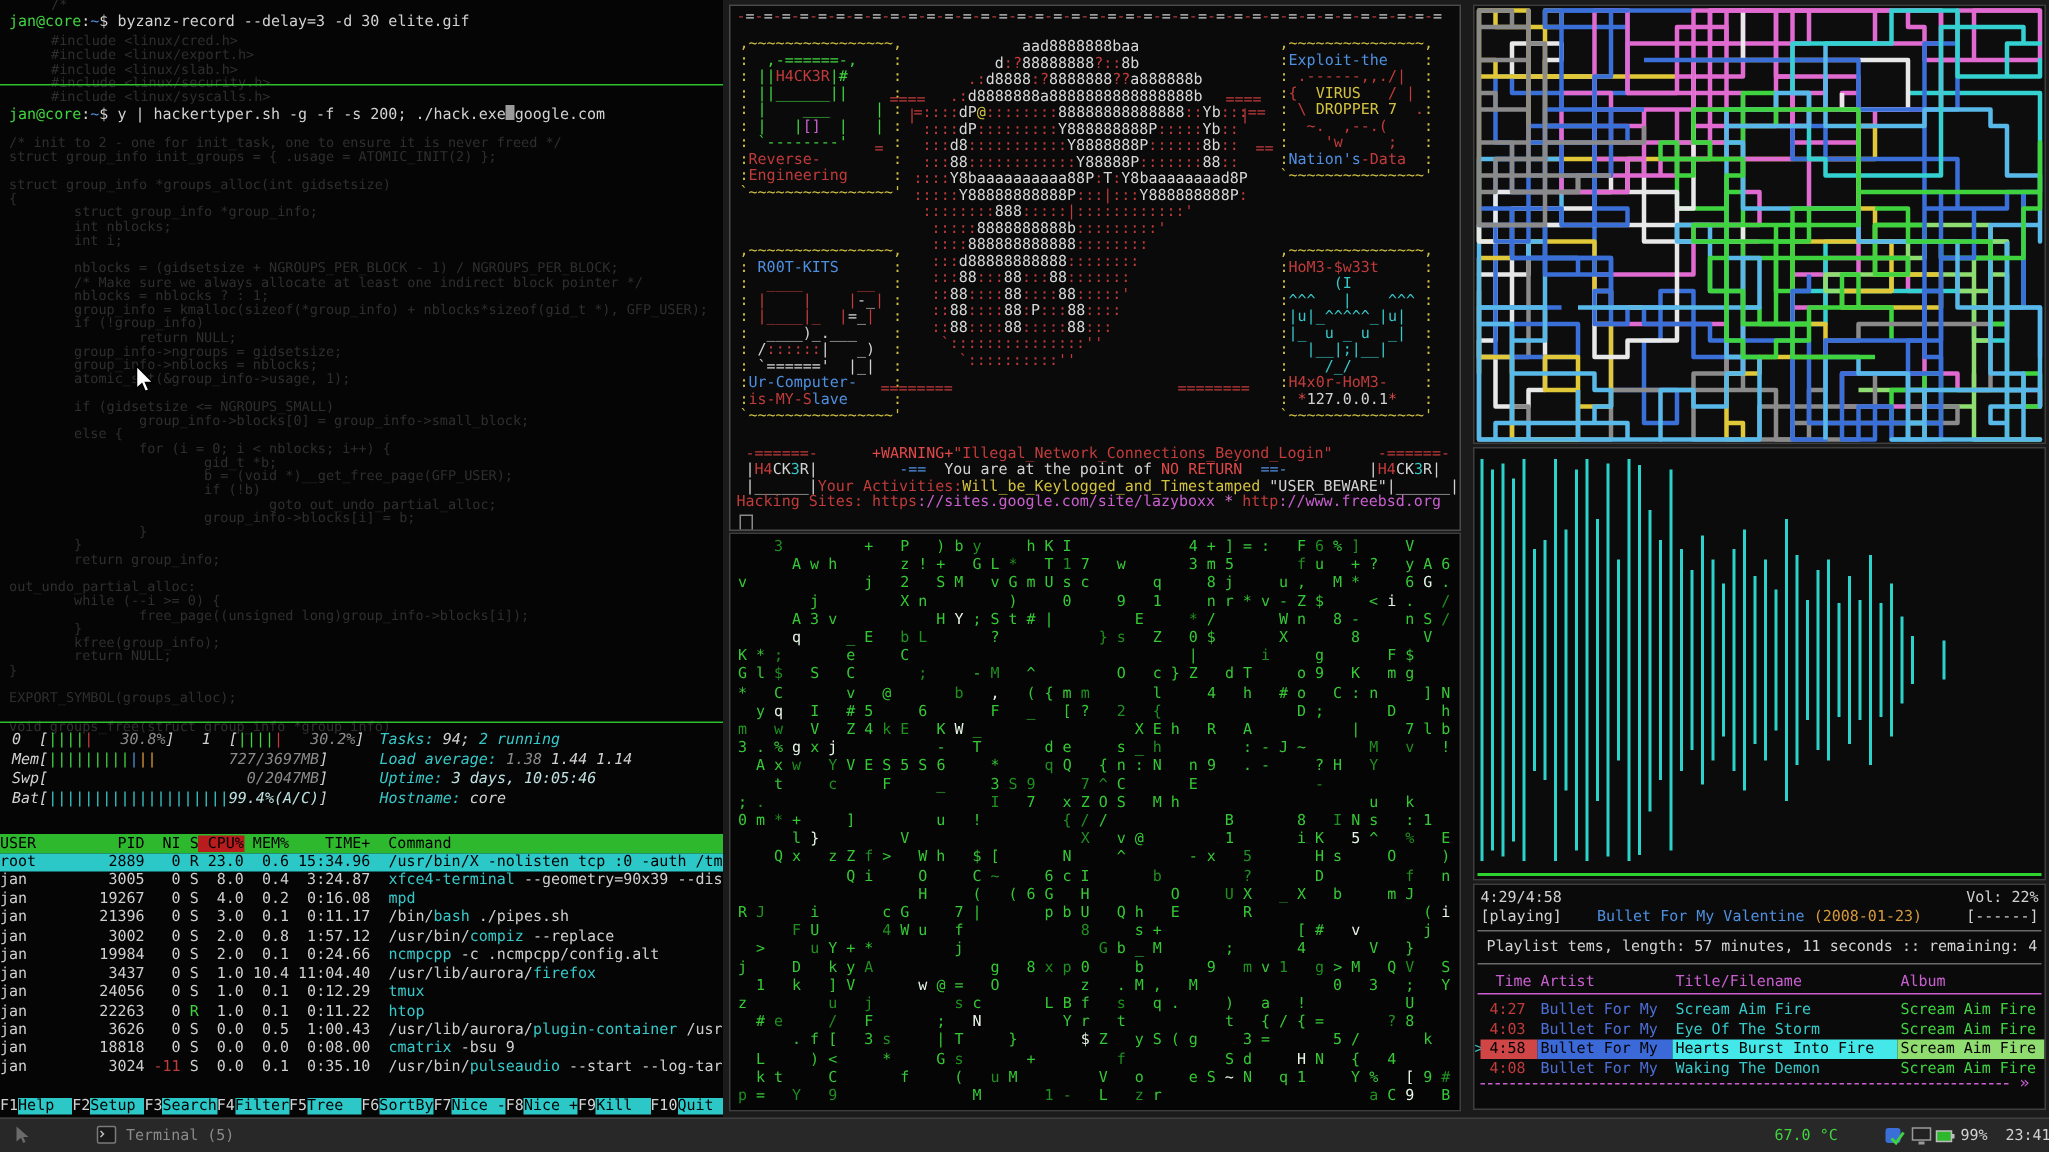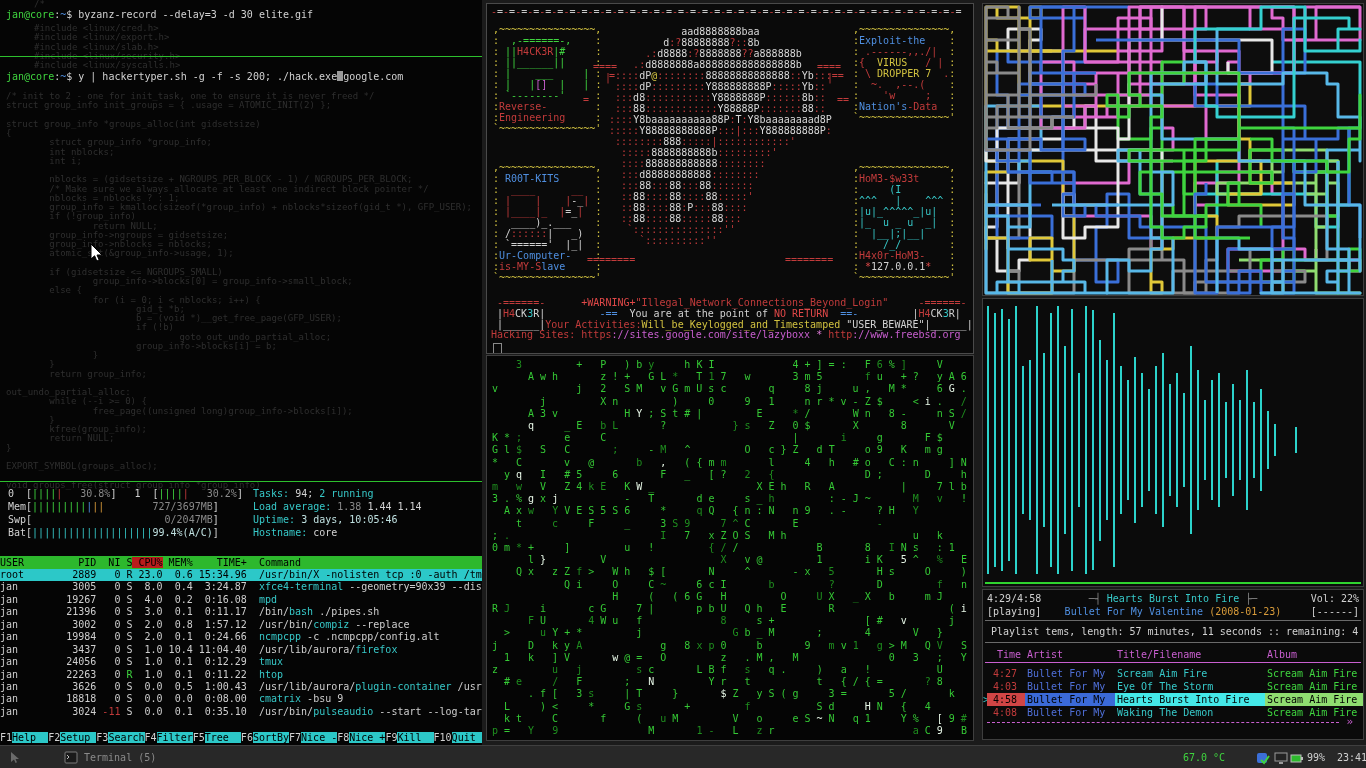--- a/index.html
+++ b/index.html
@@ -6,21 +6,21 @@
   #screen{position:relative;width:1366px;height:768px;background:#1b1b1b;overflow:hidden;
           font-family:"DejaVu Sans Mono",monospace;cursor:default;}
   .win{position:absolute;background:#060606;border:1px solid #3e3e3e;overflow:hidden;}
   pre{margin:0;font-family:inherit;}
   
   #term{left:0;top:0;width:482px;height:745px;border:none;background:#050505;}
   .tline{position:absolute;left:6px;white-space:pre;font-size:10px;line-height:13px;color:#d2d2d2;}
   .ghost{position:absolute;font-size:9px;line-height:9.25px;color:#2f2f2f;white-space:pre;}
   .sep{position:absolute;left:0;width:482px;height:1px;background:#2dbf2d;z-index:3;}
   .cursorblk{display:inline-block;width:6px;height:10px;background:#9a9a9a;vertical-align:-1px;}
-  .htline{white-space:pre;font-size:10px;line-height:13px;}
+  .htline{white-space:pre;font-size:10px;line-height:13px;font-style:italic;}
   #meters{position:absolute;left:8px;top:487px;}
   #mRight{position:absolute;left:253px;top:487px;}
   #hHeader{position:absolute;left:0;top:556px;width:482px;height:13px;background:#2db82d;
            white-space:pre;font-size:10px;line-height:13px;color:#000;}
   #hHeader .hsel{background:#b91c1c;}
   #hRows{position:absolute;left:0;top:569px;width:482px;}
   .prow{height:12.45px;line-height:12.45px;font-size:10px;white-space:pre;color:#cfcfcf;overflow:hidden;}
   .prow.sel{background:#2cc8c8;color:#000;}
   .prow.sel span{color:#000 !important;}
   #fbar{position:absolute;left:0;top:731px;width:482px;height:13px;white-space:pre;
@@ -278,21 +278,20 @@
         <div class="visbar" style="left: 277px; width: 2px; top: 90.08px; height: 101.84px; background: rgb(44, 211, 203);"></div>
         <div class="visbar" style="left: 284px; width: 2px; top: 111.52px; height: 58.96px; background: rgb(44, 211, 203);"></div>
         <div class="visbar" style="left: 291px; width: 2px; top: 124.92px; height: 32.16px; background: rgb(44, 211, 203);"></div>
         <div class="visbar" style="left: 312px; width: 2px; top: 127.6px; height: 26.8px; background: rgb(44, 211, 203);"></div>
       </div>
     <div id="visbase"></div>
   </div>
 
   <div class="win" id="player">
     <div class="pabs w" style="left:4px;top:2px">4:29/4:58</div>
-    <div class="pcenter" style="top:2px"><span class="gy">─┤ </span><span class="c">Hearts Burst Into Fire</span><span class="gy"> ├─</span></div>
     <div class="pabs w" style="right:4px;top:2px">Vol: 22%</div>
     <div class="pabs w" style="left:4px;top:15px">[playing]</div>
     <div class="pcenter" style="top:15px"><span class="b">Bullet For My Valentine</span><span> </span><span class="o">(2008-01-23)</span></div>
     <div class="pabs w" style="right:4px;top:15px">[------]</div>
     <div class="phr" style="top:30px"></div>
     <div class="pabs w" style="left:8px;top:35px">Playlist tems, length: 57 minutes, 11 seconds :: remaining: 4</div>
     <div class="phr" style="top:52px"></div>
     <div>
       <span class="pabs m" style="left:14px;top:58px">Time</span>
       <span class="pabs m" style="left:44px;top:58px">Artist</span>

